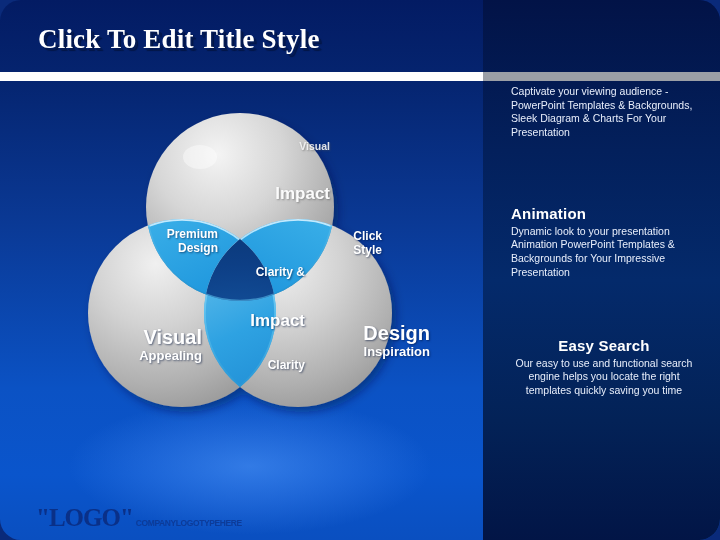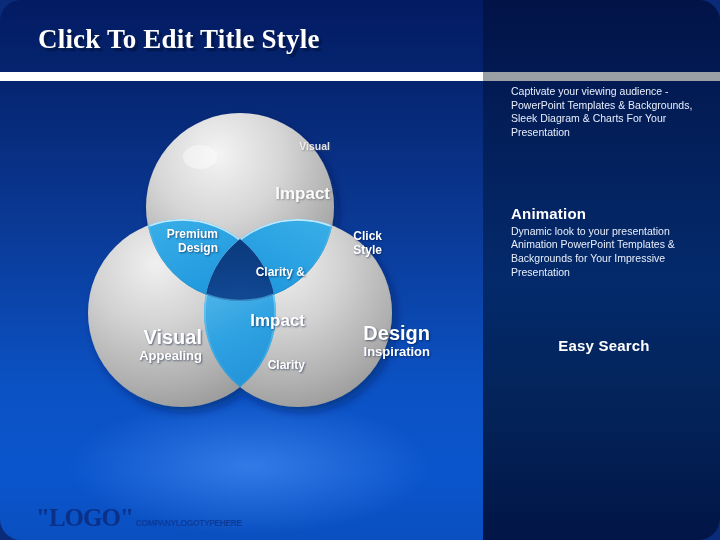--- a/index.html
+++ b/index.html
@@ -247,20 +247,21 @@
     <div class="rp-body">Captivate your viewing audience - PowerPoint Templates &amp; Backgrounds, Sleek Diagram &amp; Charts For Your Presentation</div>
   </div>
 
   <div class="rp-block" id="block-animation">
     <div class="rp-head">Animation</div>
     <div class="rp-body">Dynamic look to your presentation Animation PowerPoint Templates &amp; Backgrounds for Your Impressive Presentation</div>
   </div>
 
   <div class="rp-block" id="block-search">
     <div class="rp-head">Easy Search</div>
+    <div class="rp-body">Our easy to use and functional search engine helps you locate the right templates quickly saving you time</div>
   </div>
 
   <div id="logo">
     <div id="logo-mark">"LOGO"</div>
     <div id="logo-sub">COMPANYLOGOTYPEHERE</div>
   </div>
 
 </div>
 
 </body></html>

